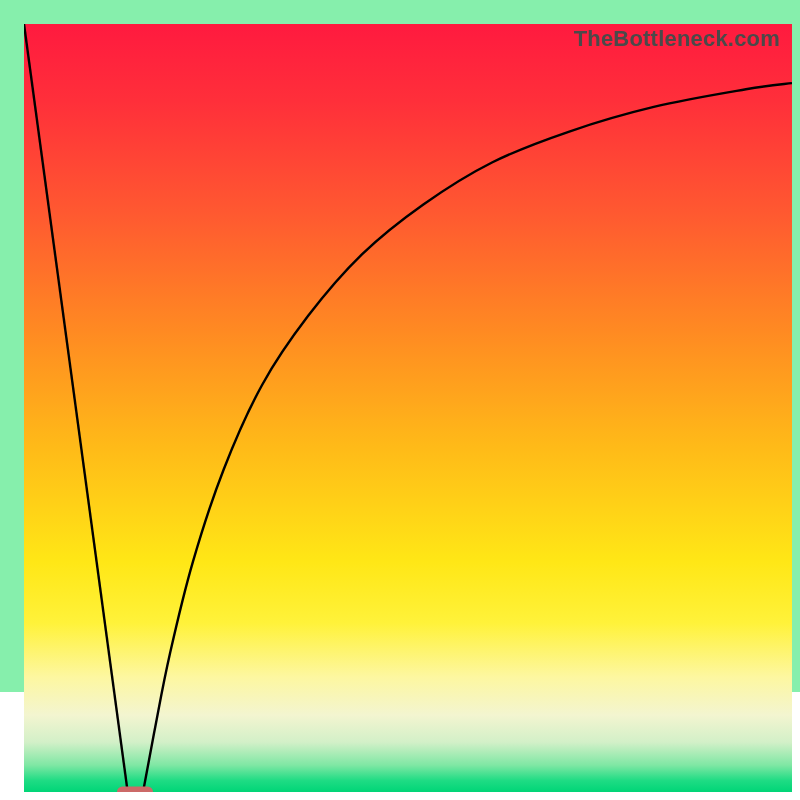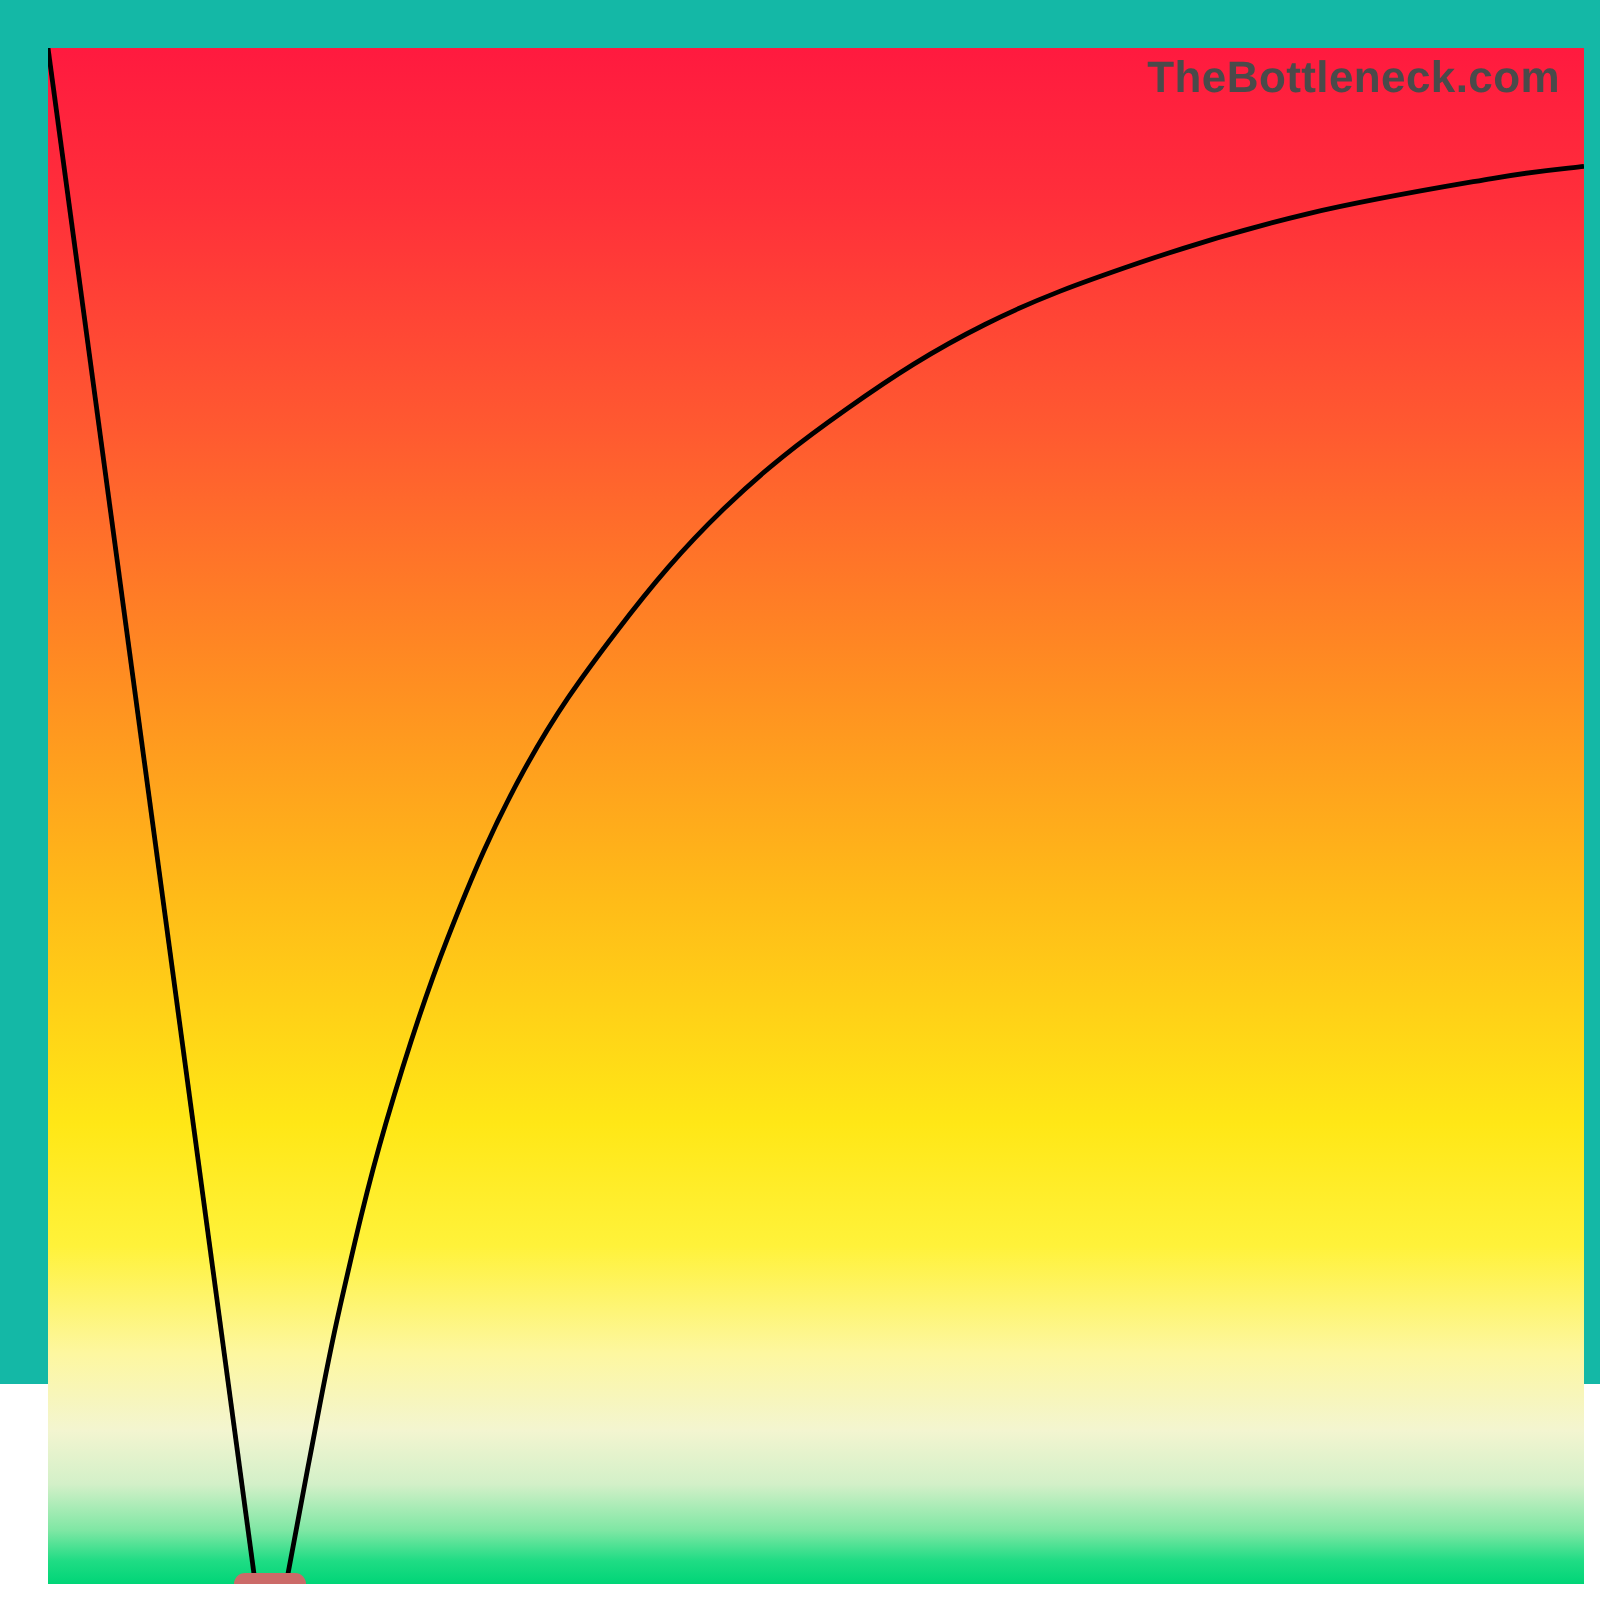--- a/index.html
+++ b/index.html
@@ -6,21 +6,21 @@
     margin: 0;
     padding: 0;
     width: 800px;
     height: 800px;
     overflow: hidden;
     font-family: Arial, Helvetica, sans-serif;
   }
   .outer {
     width: 800px;
     height: 692px;
-    background: #14b8a6;
+    background: #86efac;
     position: relative;
   }
   .plot {
     position: absolute;
     left: 24px;
     top: 24px;
     width: 768px;
     height: 768px;
     overflow: hidden;
   }

